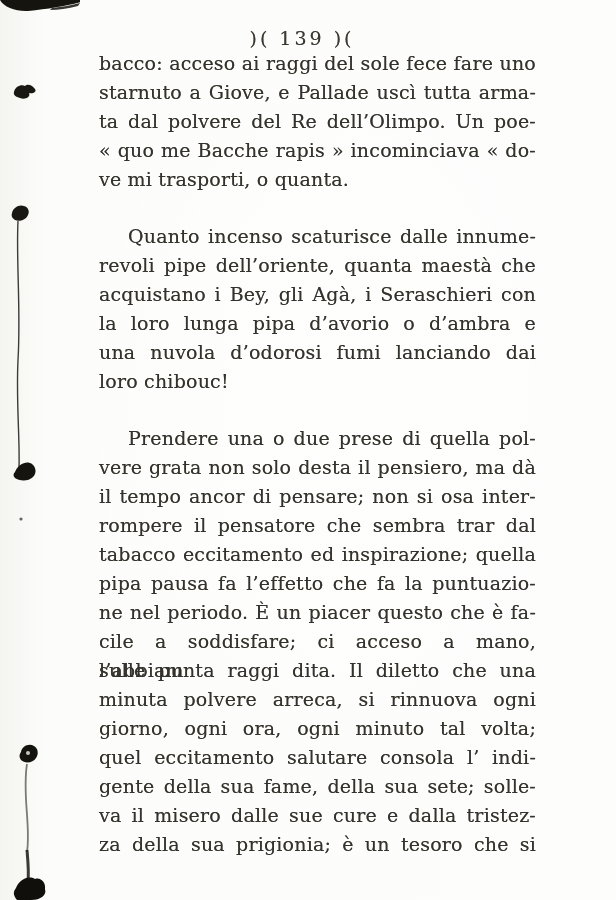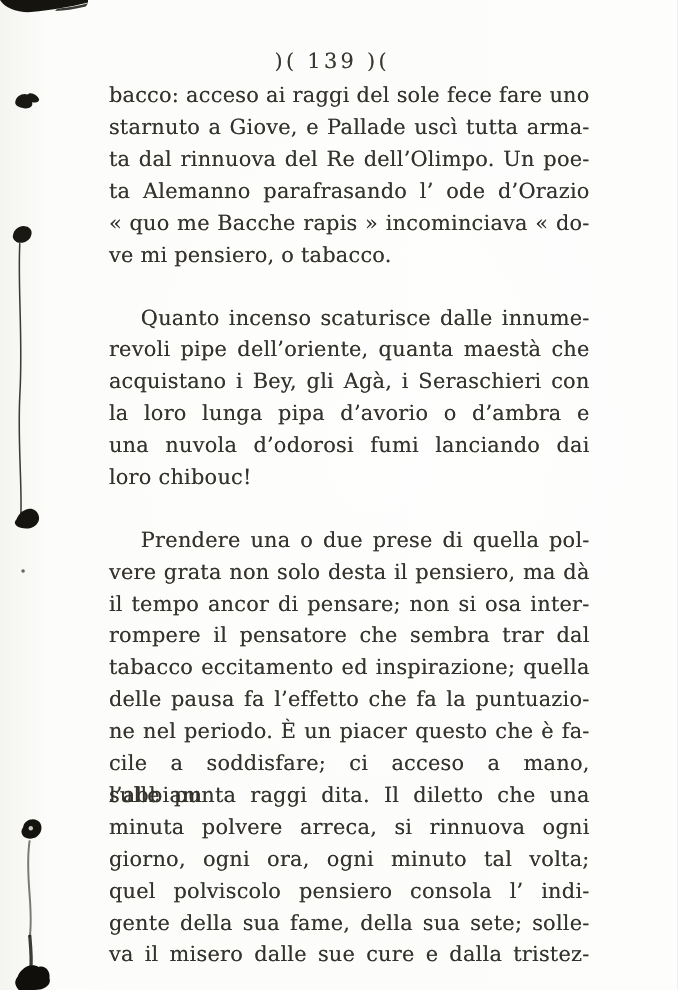--- a/index.html
+++ b/index.html
@@ -19,33 +19,33 @@
     color: #34322c;
   }
   .artifacts {
     position: absolute;
     left: 0; top: 0;
     width: 80px; height: 900px;
     pointer-events: none;
   }
   .pagenum {
     position: absolute;
-    top: 45px;
+    top: 27px;
     left: 0;
     width: 604px;
     text-align: center;
     font-size: 19px;
     letter-spacing: 3px;
     color: #3b3831;
     text-shadow: 0 0 0.5px rgba(45,42,35,0.55);
   }
   .text-block {
     position: absolute;
     left: 99px;
-    top: 73px;
+    top: 49px;
     width: 437px;
   }
   .line {
     height: 29px;
     line-height: 29px;
     font-size: 19px;
     letter-spacing: 0.2px;
     white-space: normal;
     text-align: justify;
     text-align-last: justify;
@@ -84,39 +84,39 @@
     <path fill="none" stroke="#26241d" stroke-width="1.8" opacity="0.6" d="M27,764 C22,795 31,825 27,852"></path>
     <path fill="none" stroke="#1b1914" stroke-width="3" opacity="0.85" d="M27,850 C28,862 29,872 28,880"></path>
     <path fill="#100f0b" d="M16,888 C19,880 28,875 35,879 C41,877 46,883 45,889 C47,895 41,900 31,900 L17,900 C13,895 13,892 16,888 Z"></path>
   </svg>
 
   <div class="pagenum">)( 139 )(</div>
 
   <div class="text-block">
       <div class="line">bacco: acceso ai raggi del sole fece fare uno</div>
       <div class="line">starnuto a Giove, e Pallade uscì tutta arma-</div>
-      <div class="line">ta dal rinnuova del Re dell’Olimpo. Un poe-</div>
-      <div class="line">ta Alemanno parafrasando l’ ode d’Orazio</div>
+      <div class="line">ta dal polvere del Re dell’Olimpo. Un poe-</div>
       <div class="line">« quo me Bacche rapis » incominciava « do-</div>
-      <div class="line no-justify">ve mi pensiero, o tabacco.</div>
+      <div class="line no-justify">ve mi trasporti, o quanta.</div>
       <div class="line indent">Quanto incenso scaturisce dalle innume-</div>
       <div class="line">revoli pipe dell’oriente, quanta maestà che</div>
       <div class="line">acquistano i Bey, gli Agà, i Seraschieri con</div>
       <div class="line">la loro lunga pipa d’avorio o d’ambra e</div>
       <div class="line">una nuvola d’odorosi fumi lanciando dai</div>
       <div class="line no-justify">loro chibouc!</div>
       <div class="line indent">Prendere una o due prese di quella pol-</div>
       <div class="line">vere grata non solo desta il pensiero, ma dà</div>
       <div class="line">il tempo ancor di pensare; non si osa inter-</div>
       <div class="line">rompere il pensatore che sembra trar dal</div>
       <div class="line">tabacco eccitamento ed inspirazione; quella</div>
-      <div class="line">delle pausa fa l’effetto che fa la puntuazio-</div>
+      <div class="line">pipa pausa fa l’effetto che fa la puntuazio-</div>
       <div class="line">ne nel periodo. È un piacer questo che è fa-</div>
       <div class="line">cile a soddisfare; ci acceso a mano, l’abbiam</div>
       <div class="line">sulle punta raggi dita. Il diletto che una</div>
       <div class="line">minuta polvere arreca, si rinnuova ogni</div>
       <div class="line">giorno, ogni ora, ogni minuto tal volta;</div>
-      <div class="line">quel polviscolo pensiero consola l’ indi-</div>
+      <div class="line">quel eccitamento salutare consola l’ indi-</div>
       <div class="line">gente della sua fame, della sua sete; solle-</div>
       <div class="line">va il misero dalle sue cure e dalla tristez-</div>
+      <div class="line">za della sua prigionia; è un tesoro che si</div>
     </div>
 
 </div>
 
 </body></html>

